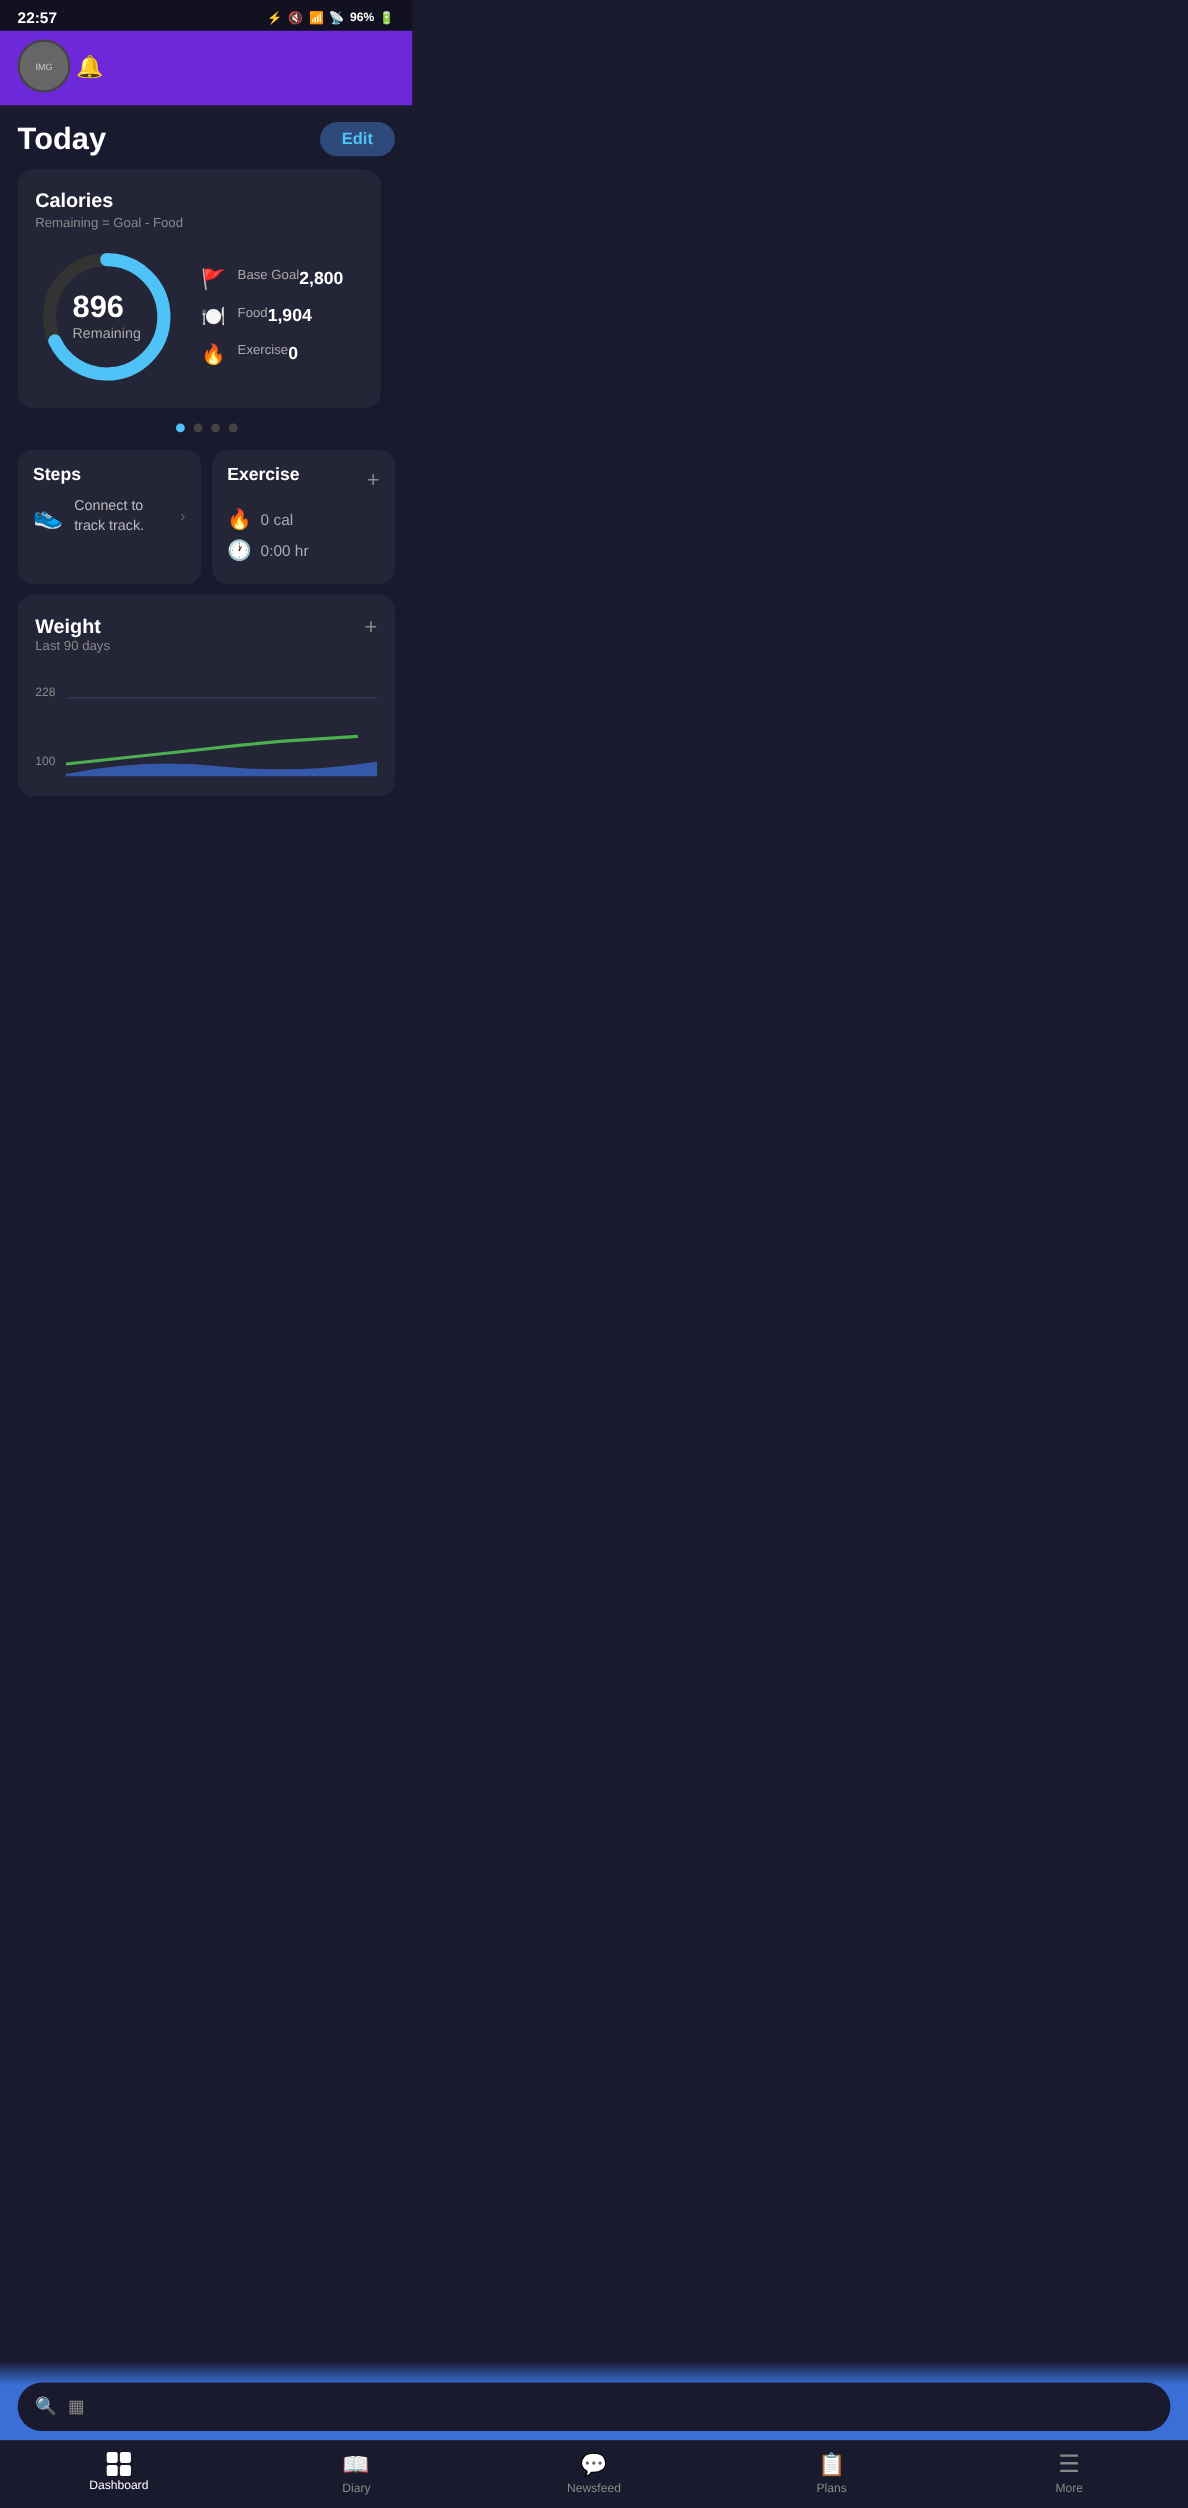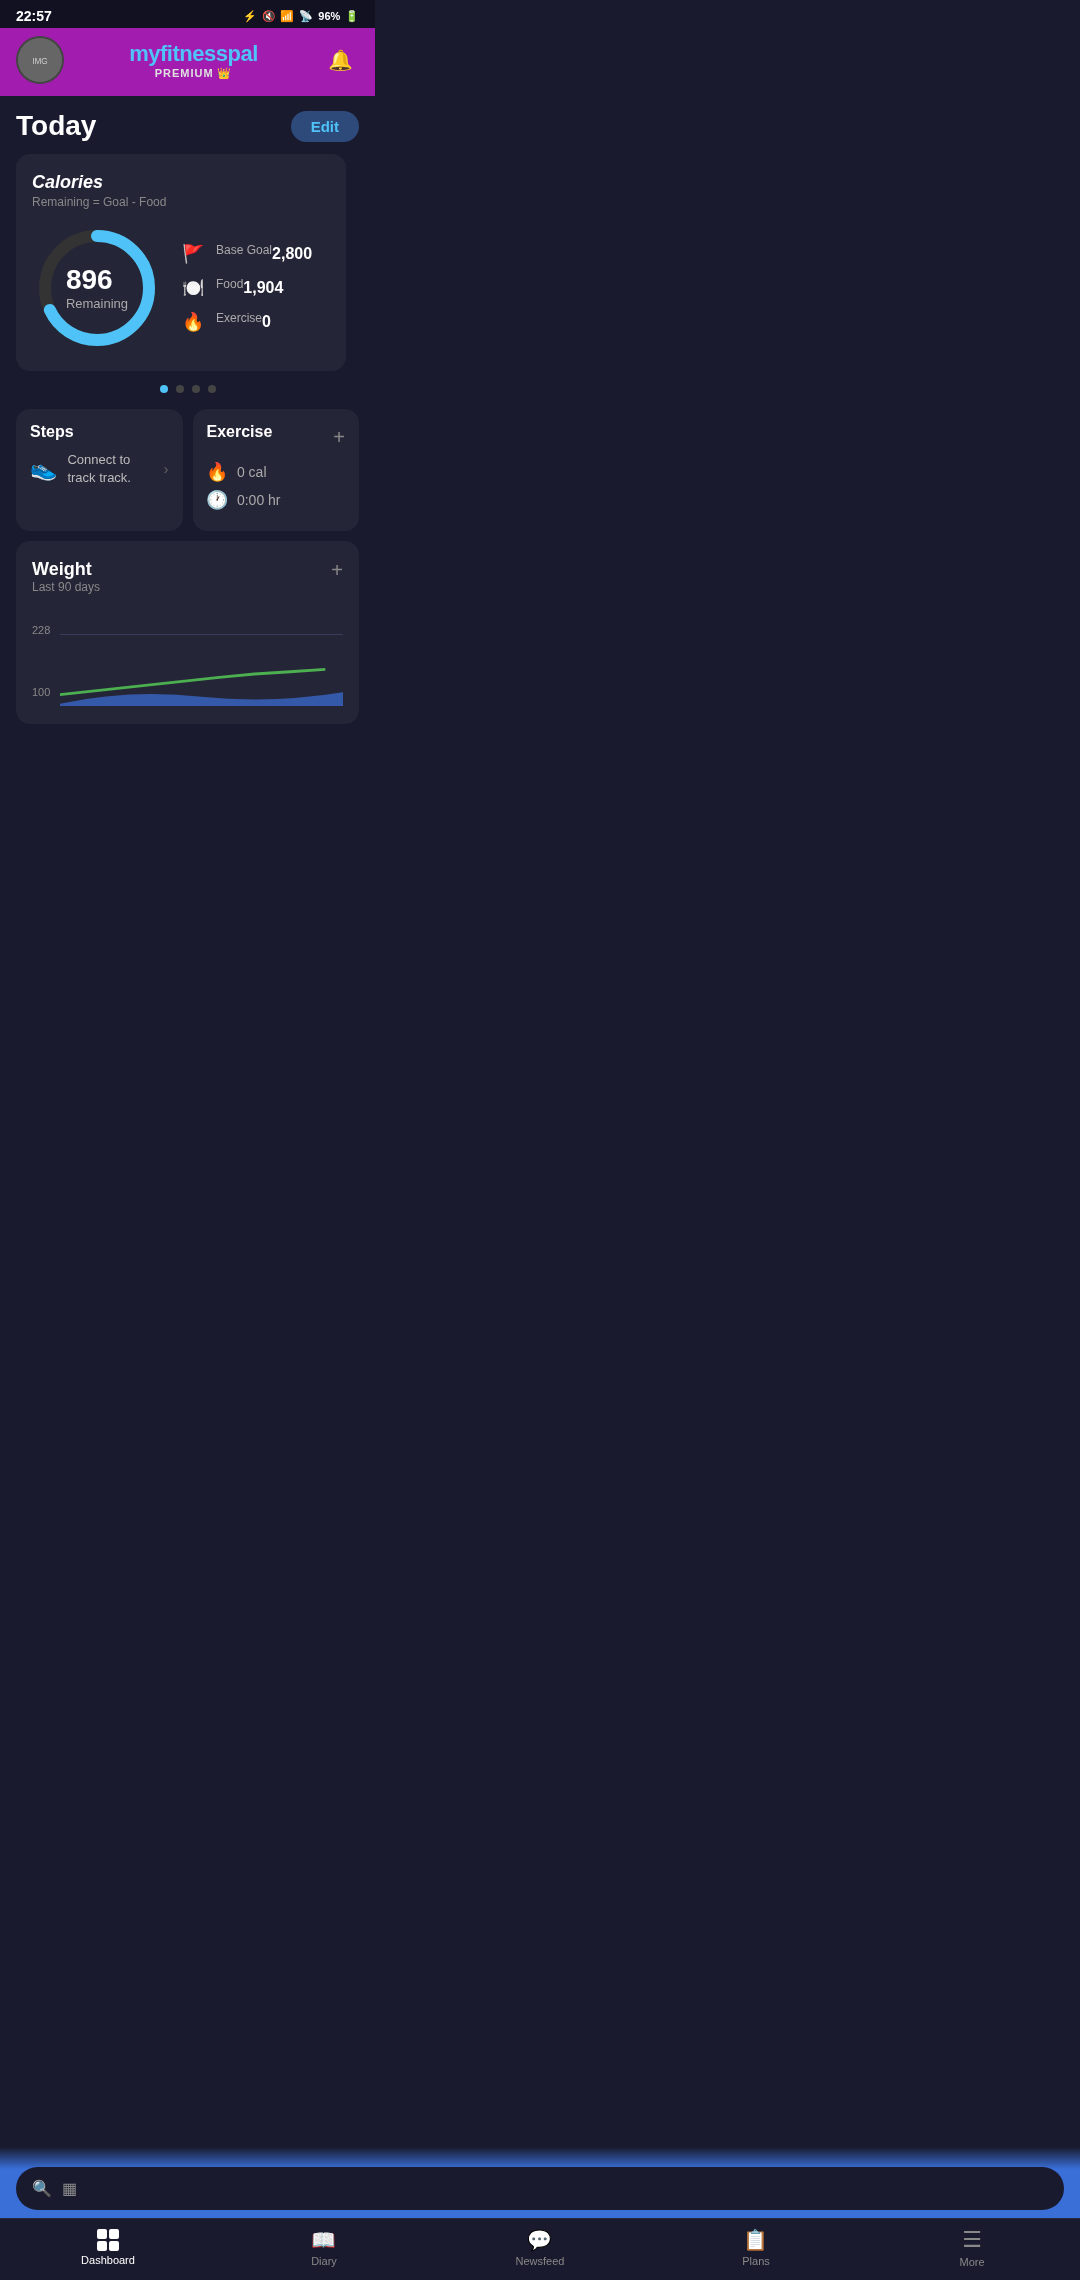--- a/index.html
+++ b/index.html
@@ -22,21 +22,21 @@
       padding: 8px 16px 4px;
       font-size: 12px;
       font-weight: 600;
       background: #111122;
     }
     .status-left { font-size: 14px; font-weight: 700; }
     .status-right { display: flex; align-items: center; gap: 5px; font-size: 11px; }
 
     
     .header {
-      background: #a21caf;
+      background: #6d28d9;
       display: flex;
       align-items: center;
       justify-content: flex-start;
       padding: 8px 16px 12px;
     }
     .avatar {
       width: 48px; height: 48px;
       border-radius: 50%;
       background: #555;
       overflow: hidden;
@@ -102,21 +102,21 @@
     }
 
     
     .calories-card {
       background: #252538;
       border-radius: 14px;
       padding: 18px 16px;
       min-width: 330px;
       flex-shrink: 0;
     }
-    .card-title { font-size: 18px; font-weight: 700; color: #fff; margin-bottom: 2px; font-style: italic; }
+    .card-title { font-size: 18px; font-weight: 700; color: #fff; margin-bottom: 2px; }
     .card-subtitle { font-size: 12px; color: #888; margin-bottom: 14px; }
 
     .calories-content {
       display: flex;
       align-items: center;
       gap: 20px;
     }
 
     
     .donut-wrapper {
@@ -316,27 +316,20 @@
     <span>🔋</span>
   </div>
 </div>
 
 <div class="header">
   <div class="avatar">
     <svg width="48" height="48" viewBox="0 0 48 48">
       <rect width="48" height="48" fill="#666"></rect>
       <text x="24" y="28" text-anchor="middle" font-size="9" fill="#ccc">IMG</text>
     </svg>
-  </div>
-  <div class="header-center">
-    <div class="app-title">myfitnesspal</div>
-    <div class="premium-badge">
-      <span>PREMIUM</span>
-      <span> 👑</span>
-    </div>
   </div>
   <div class="bell-icon">🔔</div>
 </div>
 
 <div class="content">
 
   <div class="today-row">
     <h1 class="today-title">Today</h1>
     <button class="edit-btn">Edit</button>
   </div>

